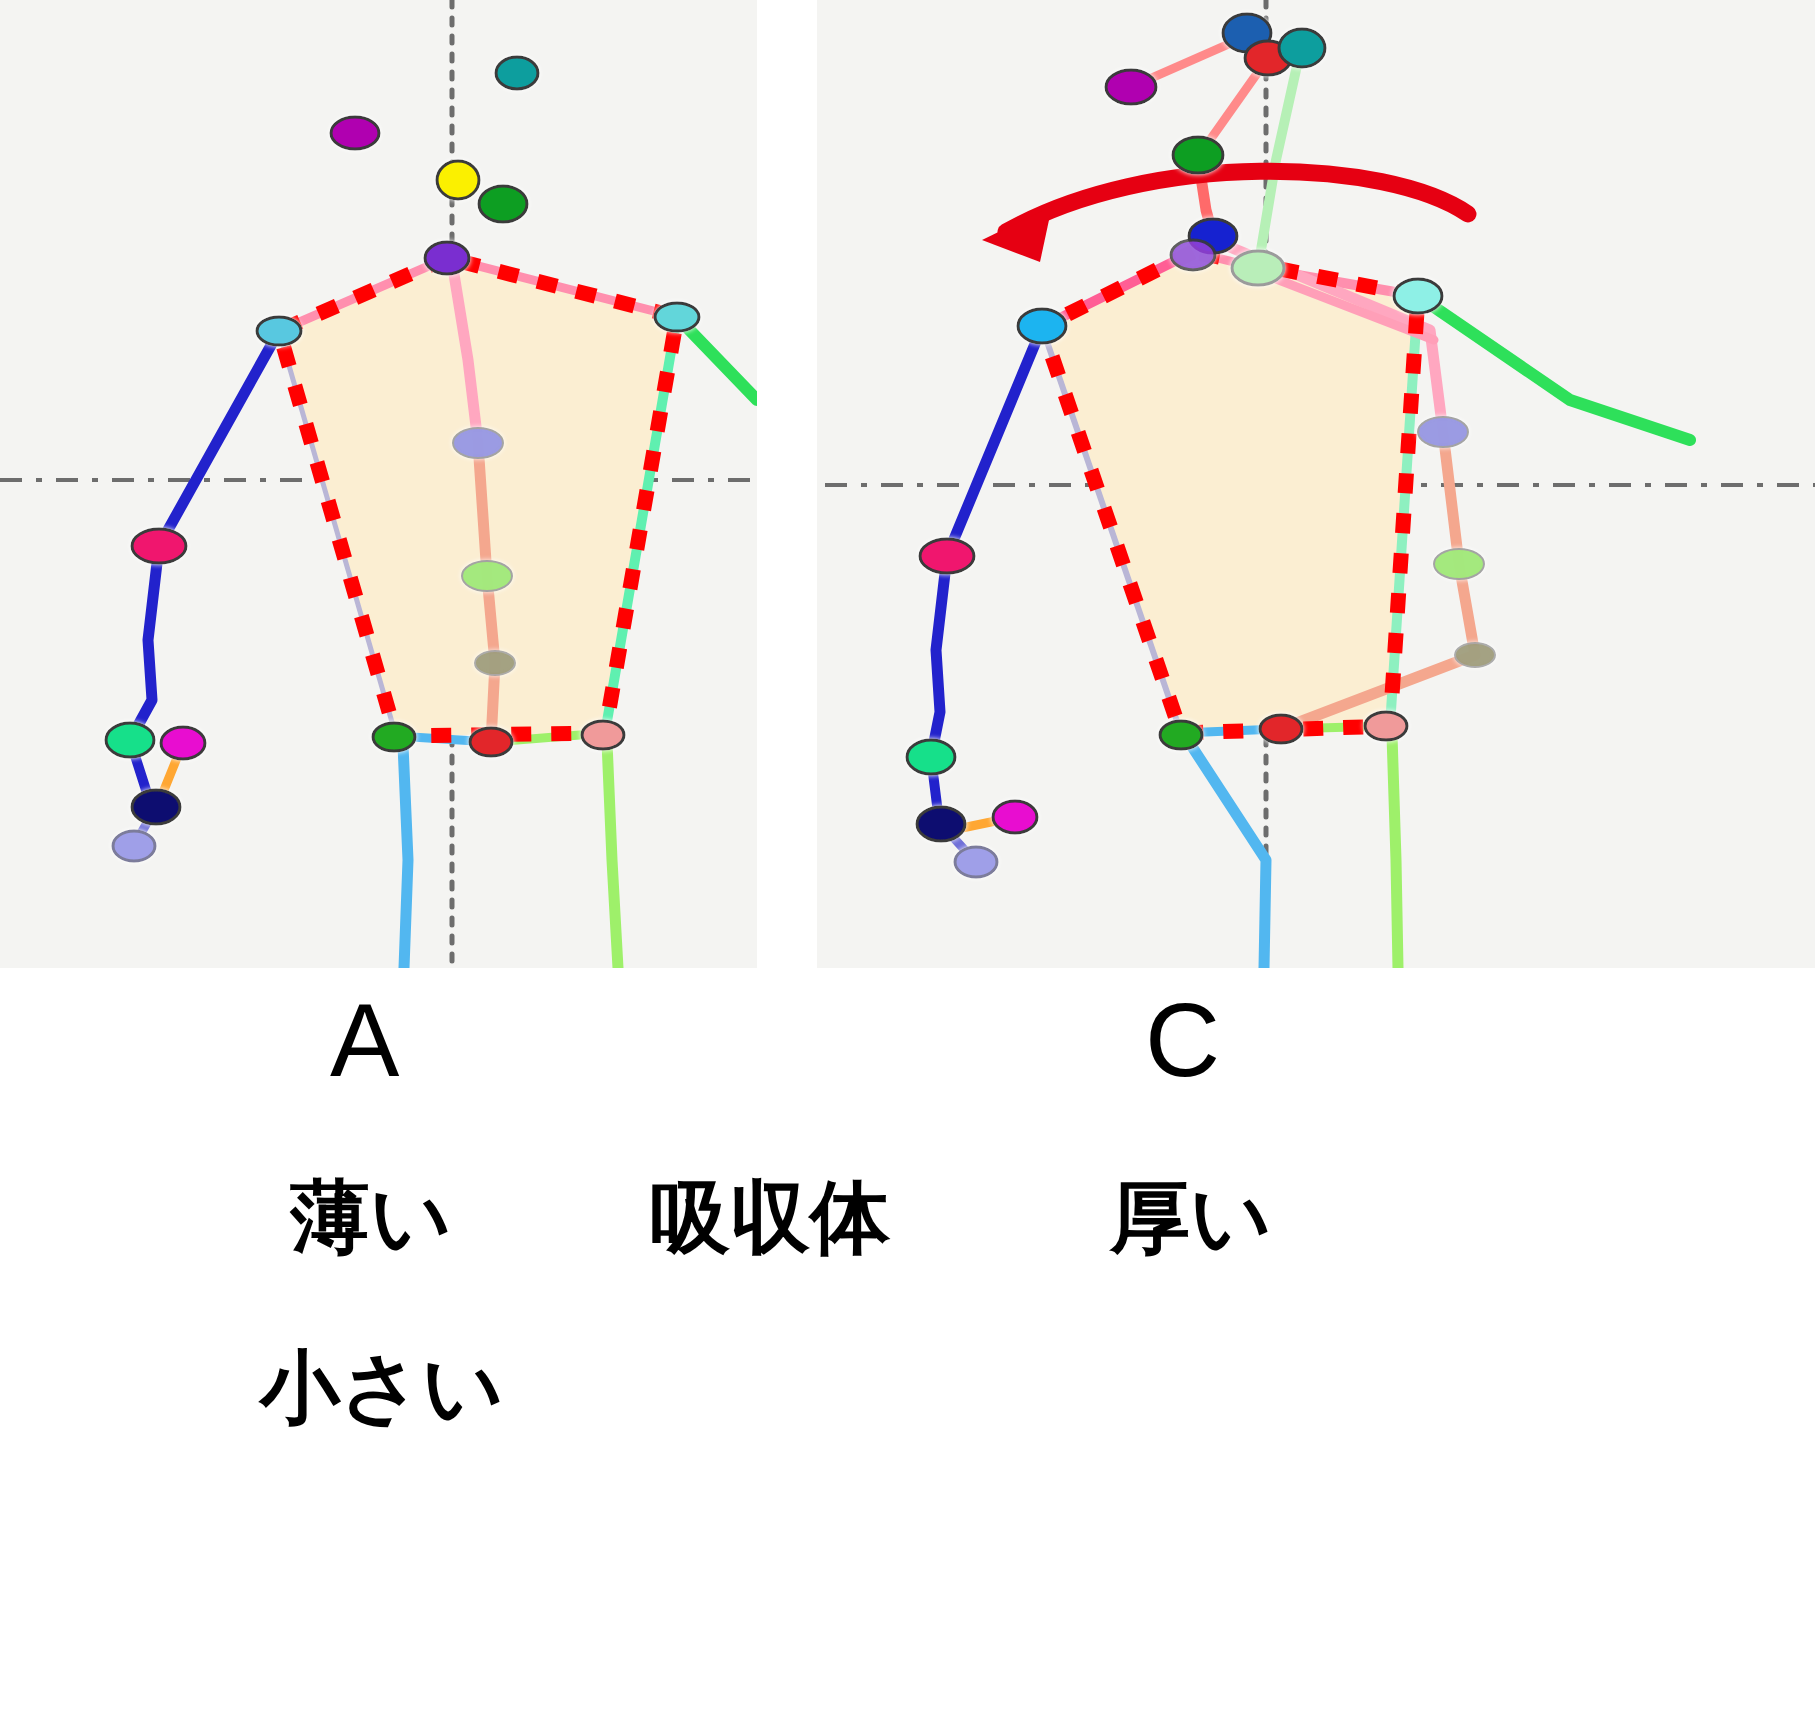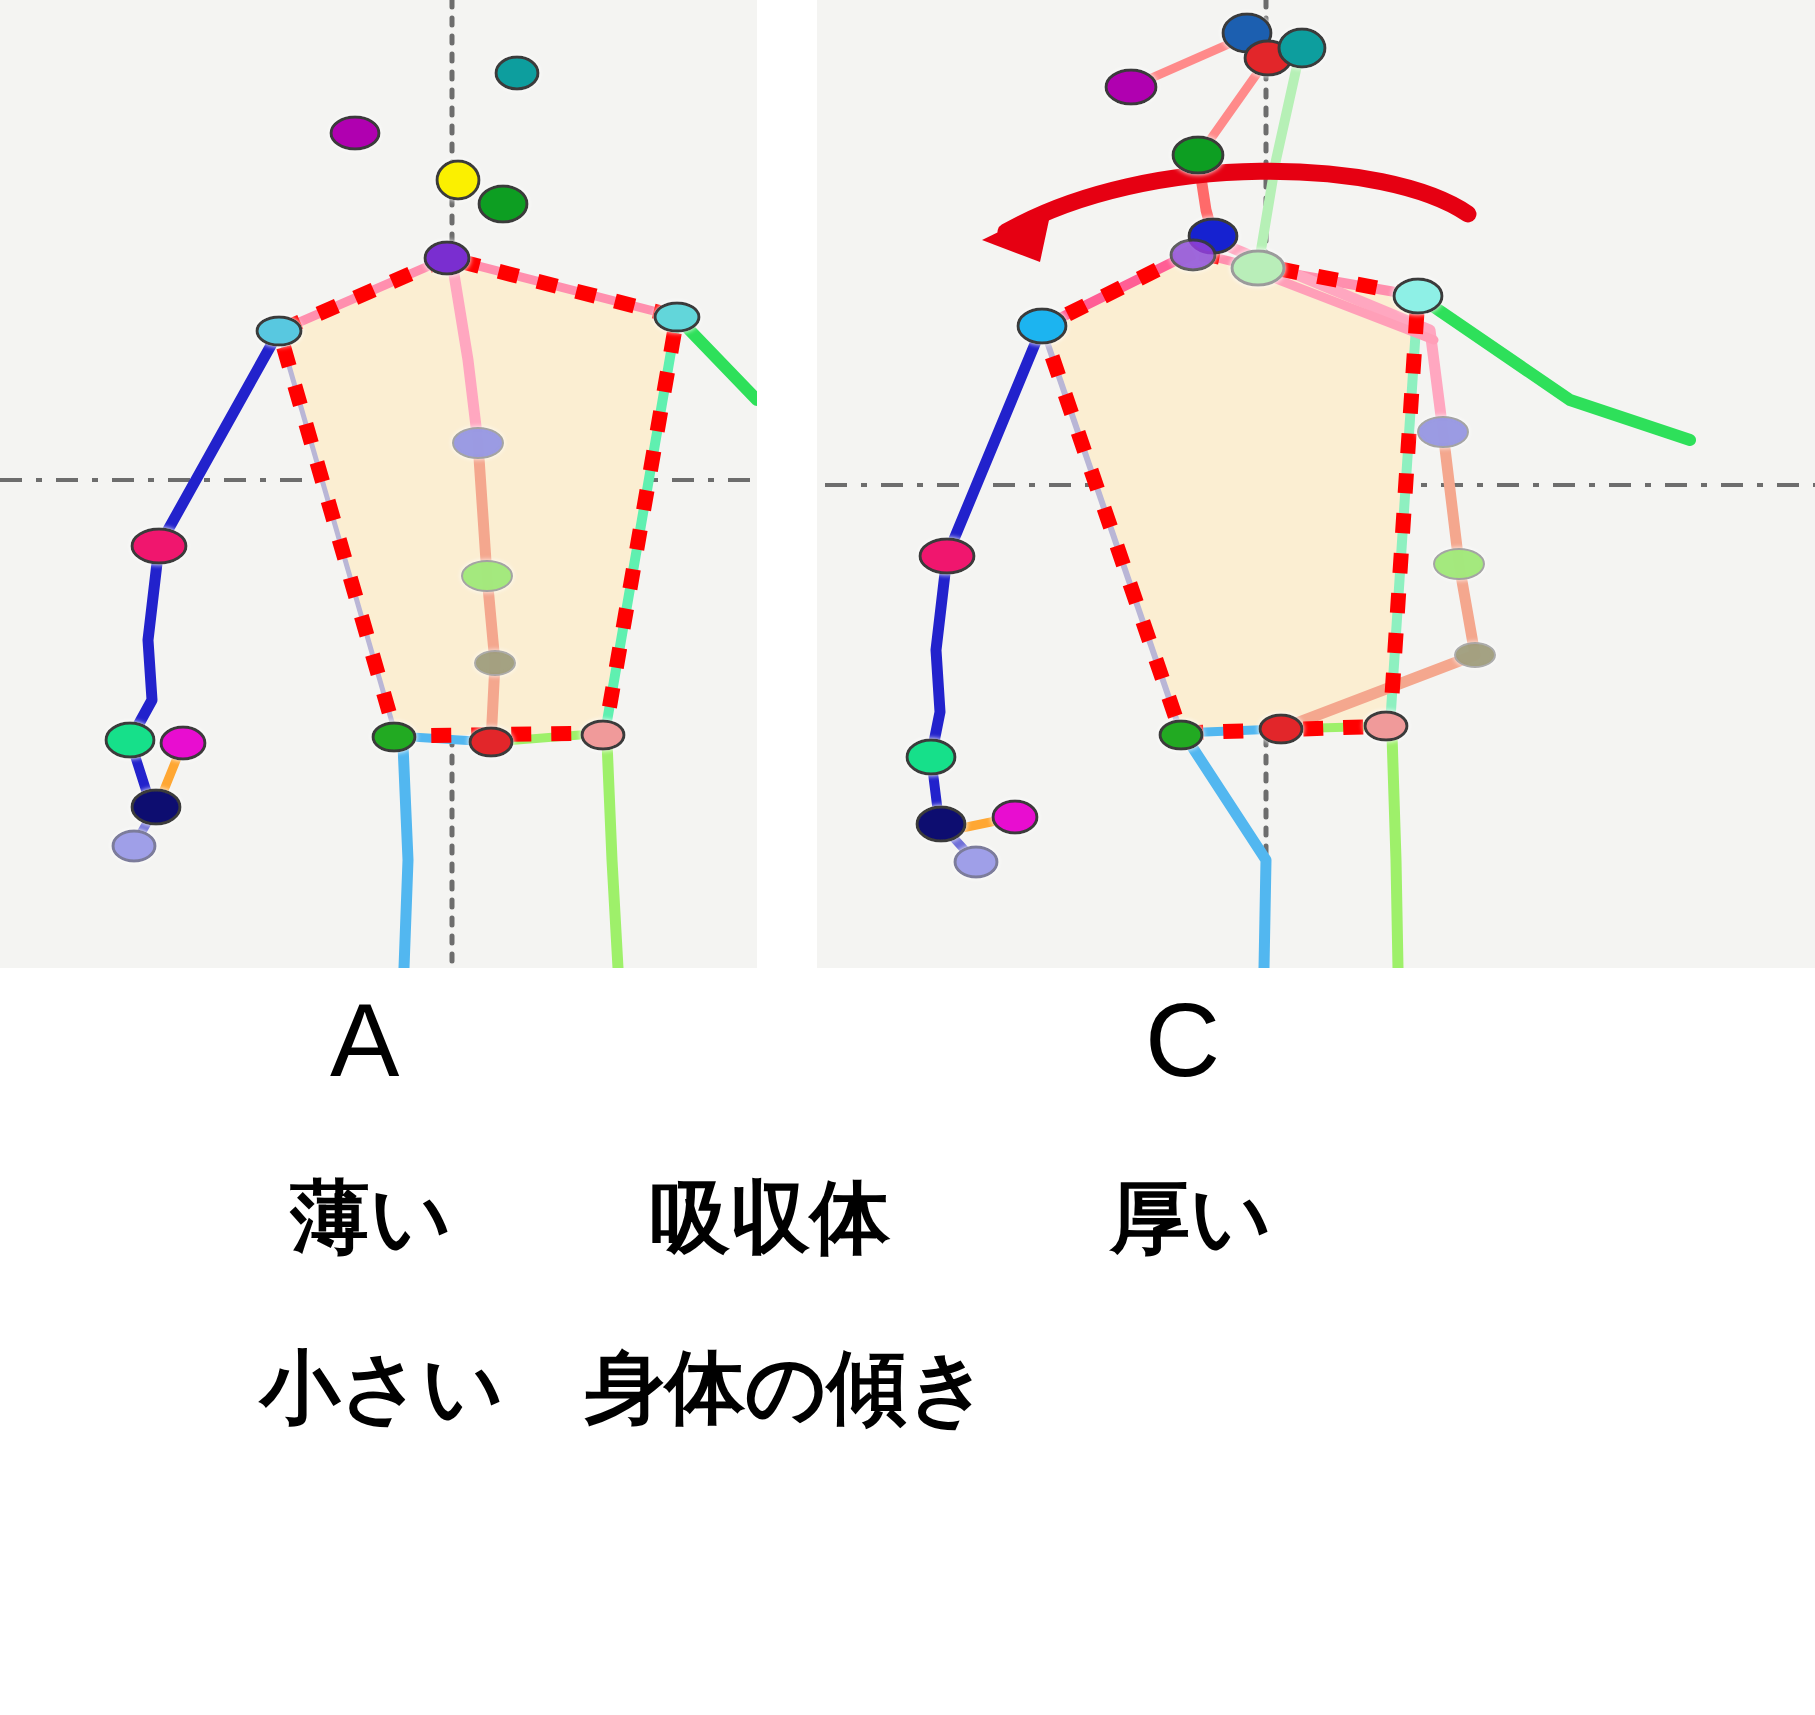--- a/index.html
+++ b/index.html
@@ -195,17 +195,16 @@
     </div>
 
     <div class="cap-row" id="cap-row-1">
       <span class="cap-cell cap-left" id="cap1-left">薄い</span>
       <span class="cap-cell cap-mid" id="cap1-mid">吸収体</span>
       <span class="cap-cell cap-right" id="cap1-right">厚い</span>
     </div>
 
     <div class="cap-row" id="cap-row-2">
       <span class="cap-cell cap-left" id="cap2-left">小さい</span>
-      <span class="cap-cell cap-mid" id="cap2-mid">身体の傾き</span>
     </div>
 
   </div>
 </div>
 
 </body></html>

